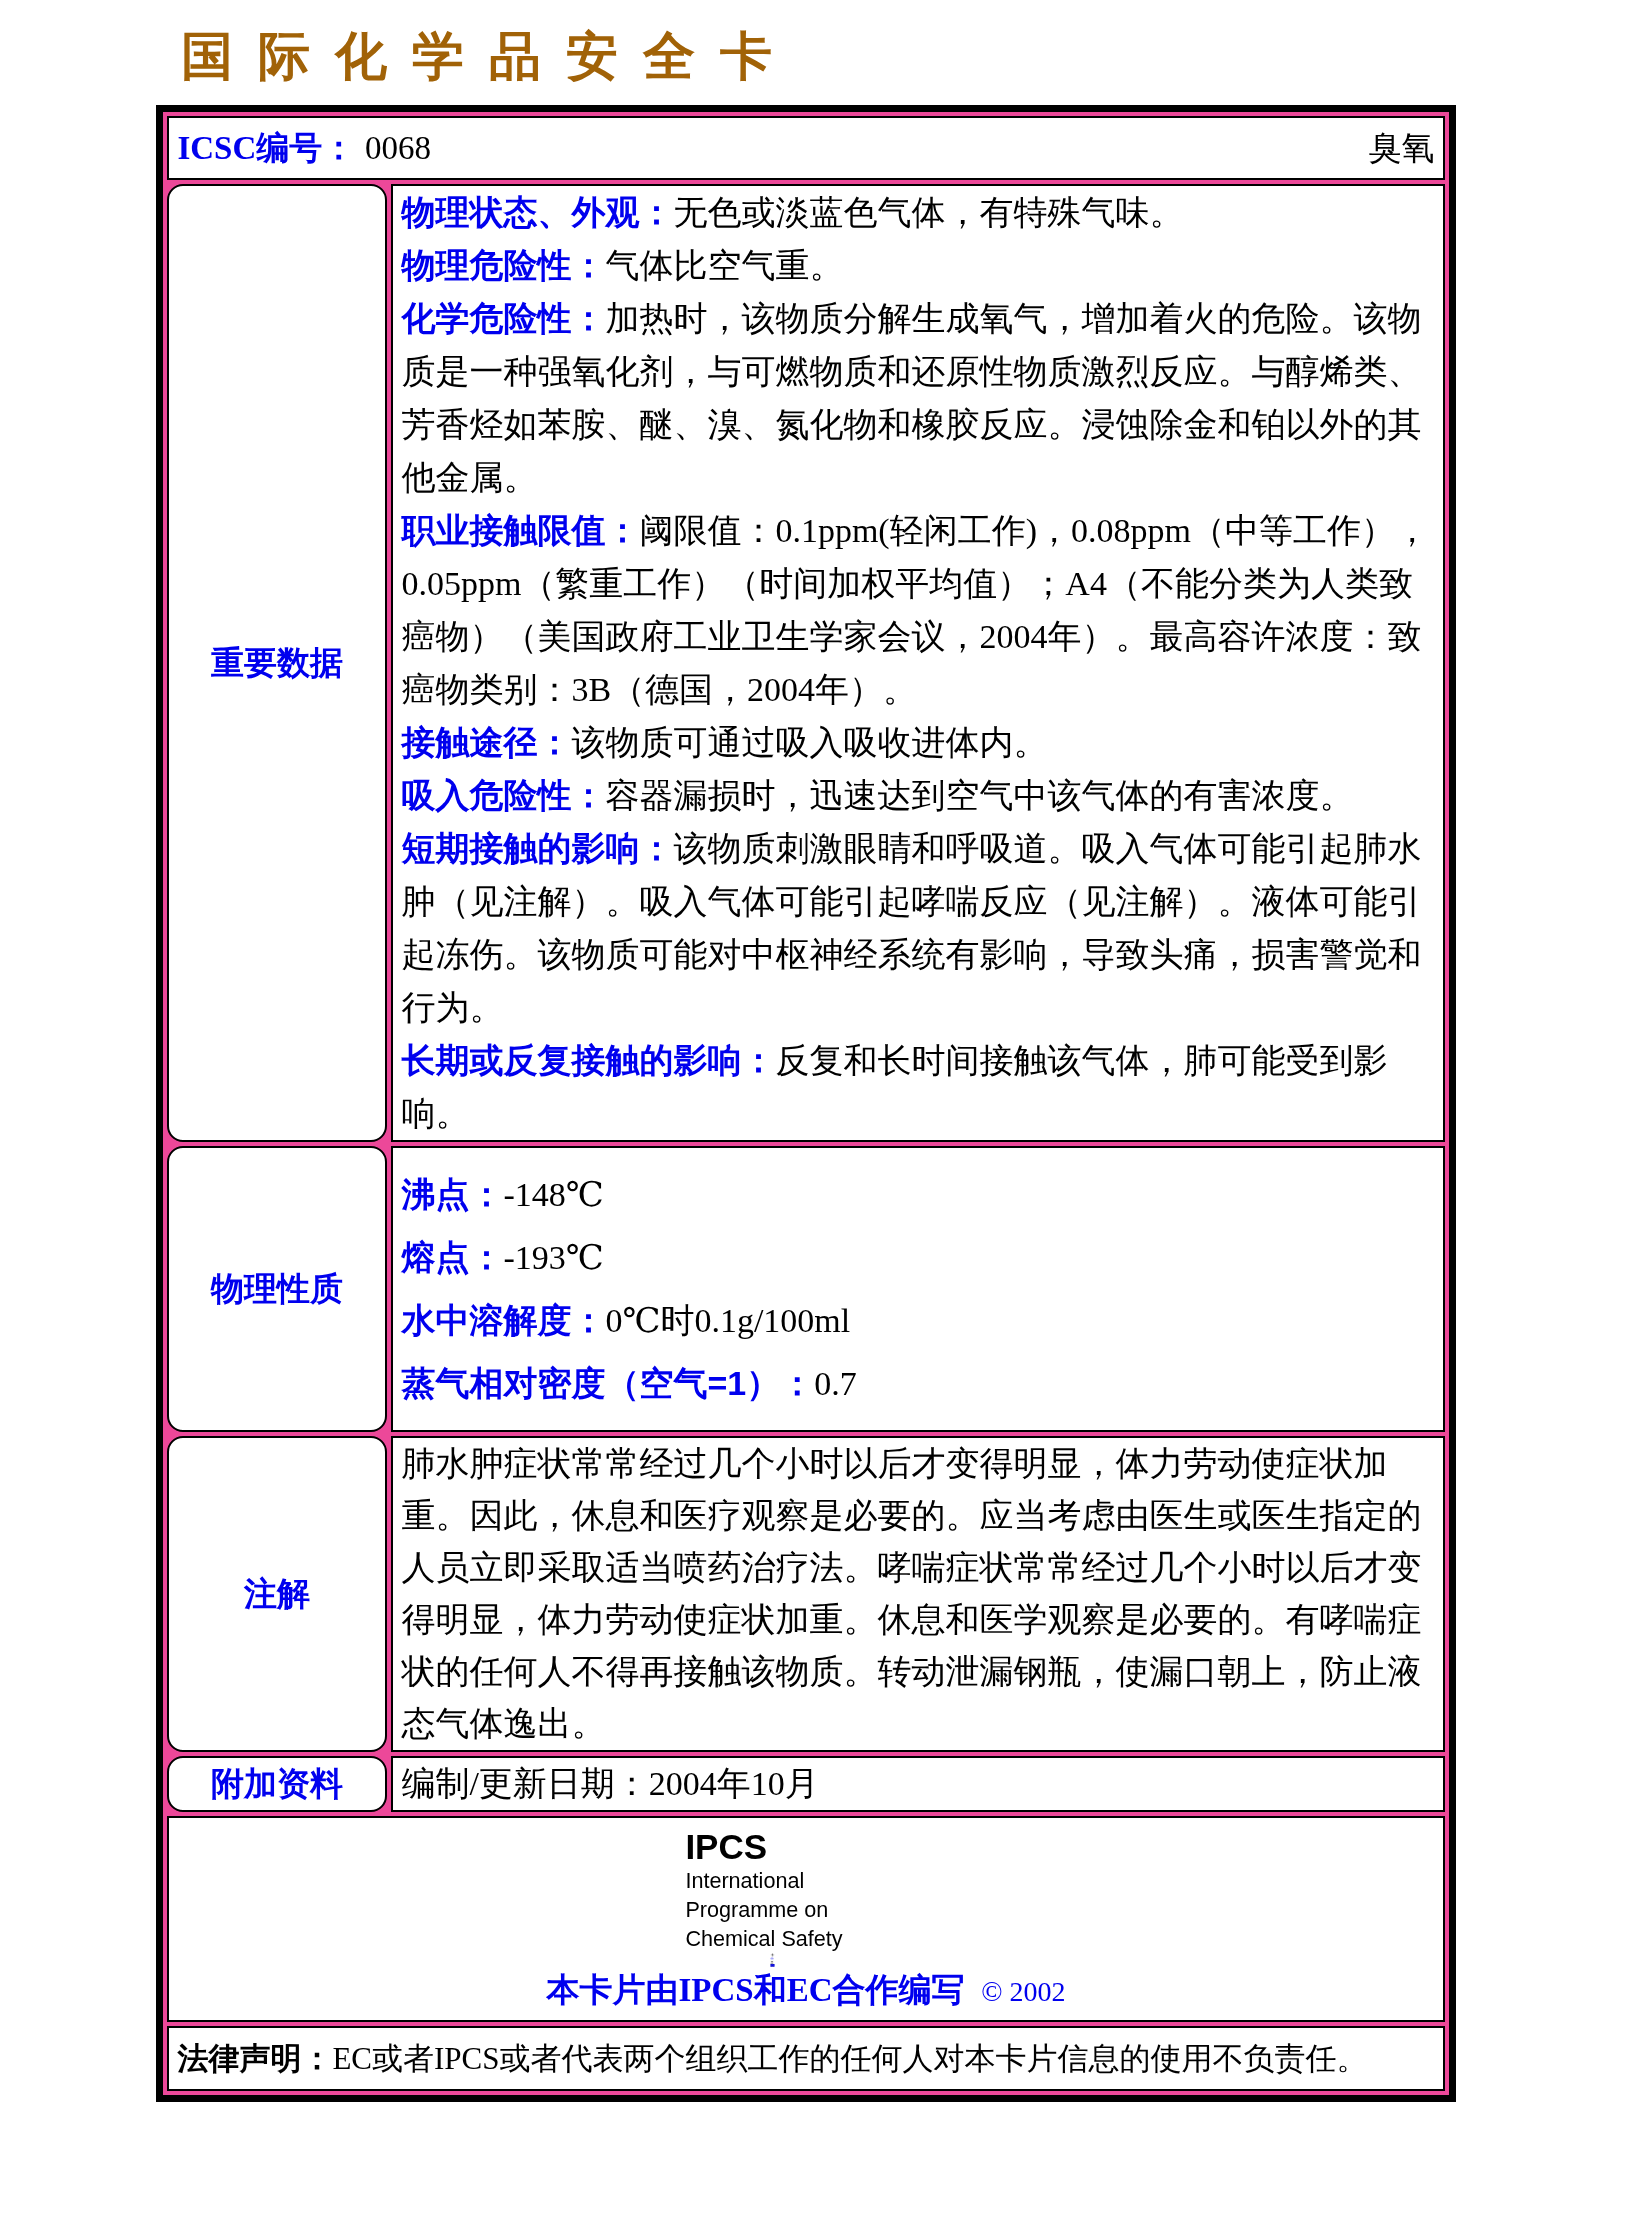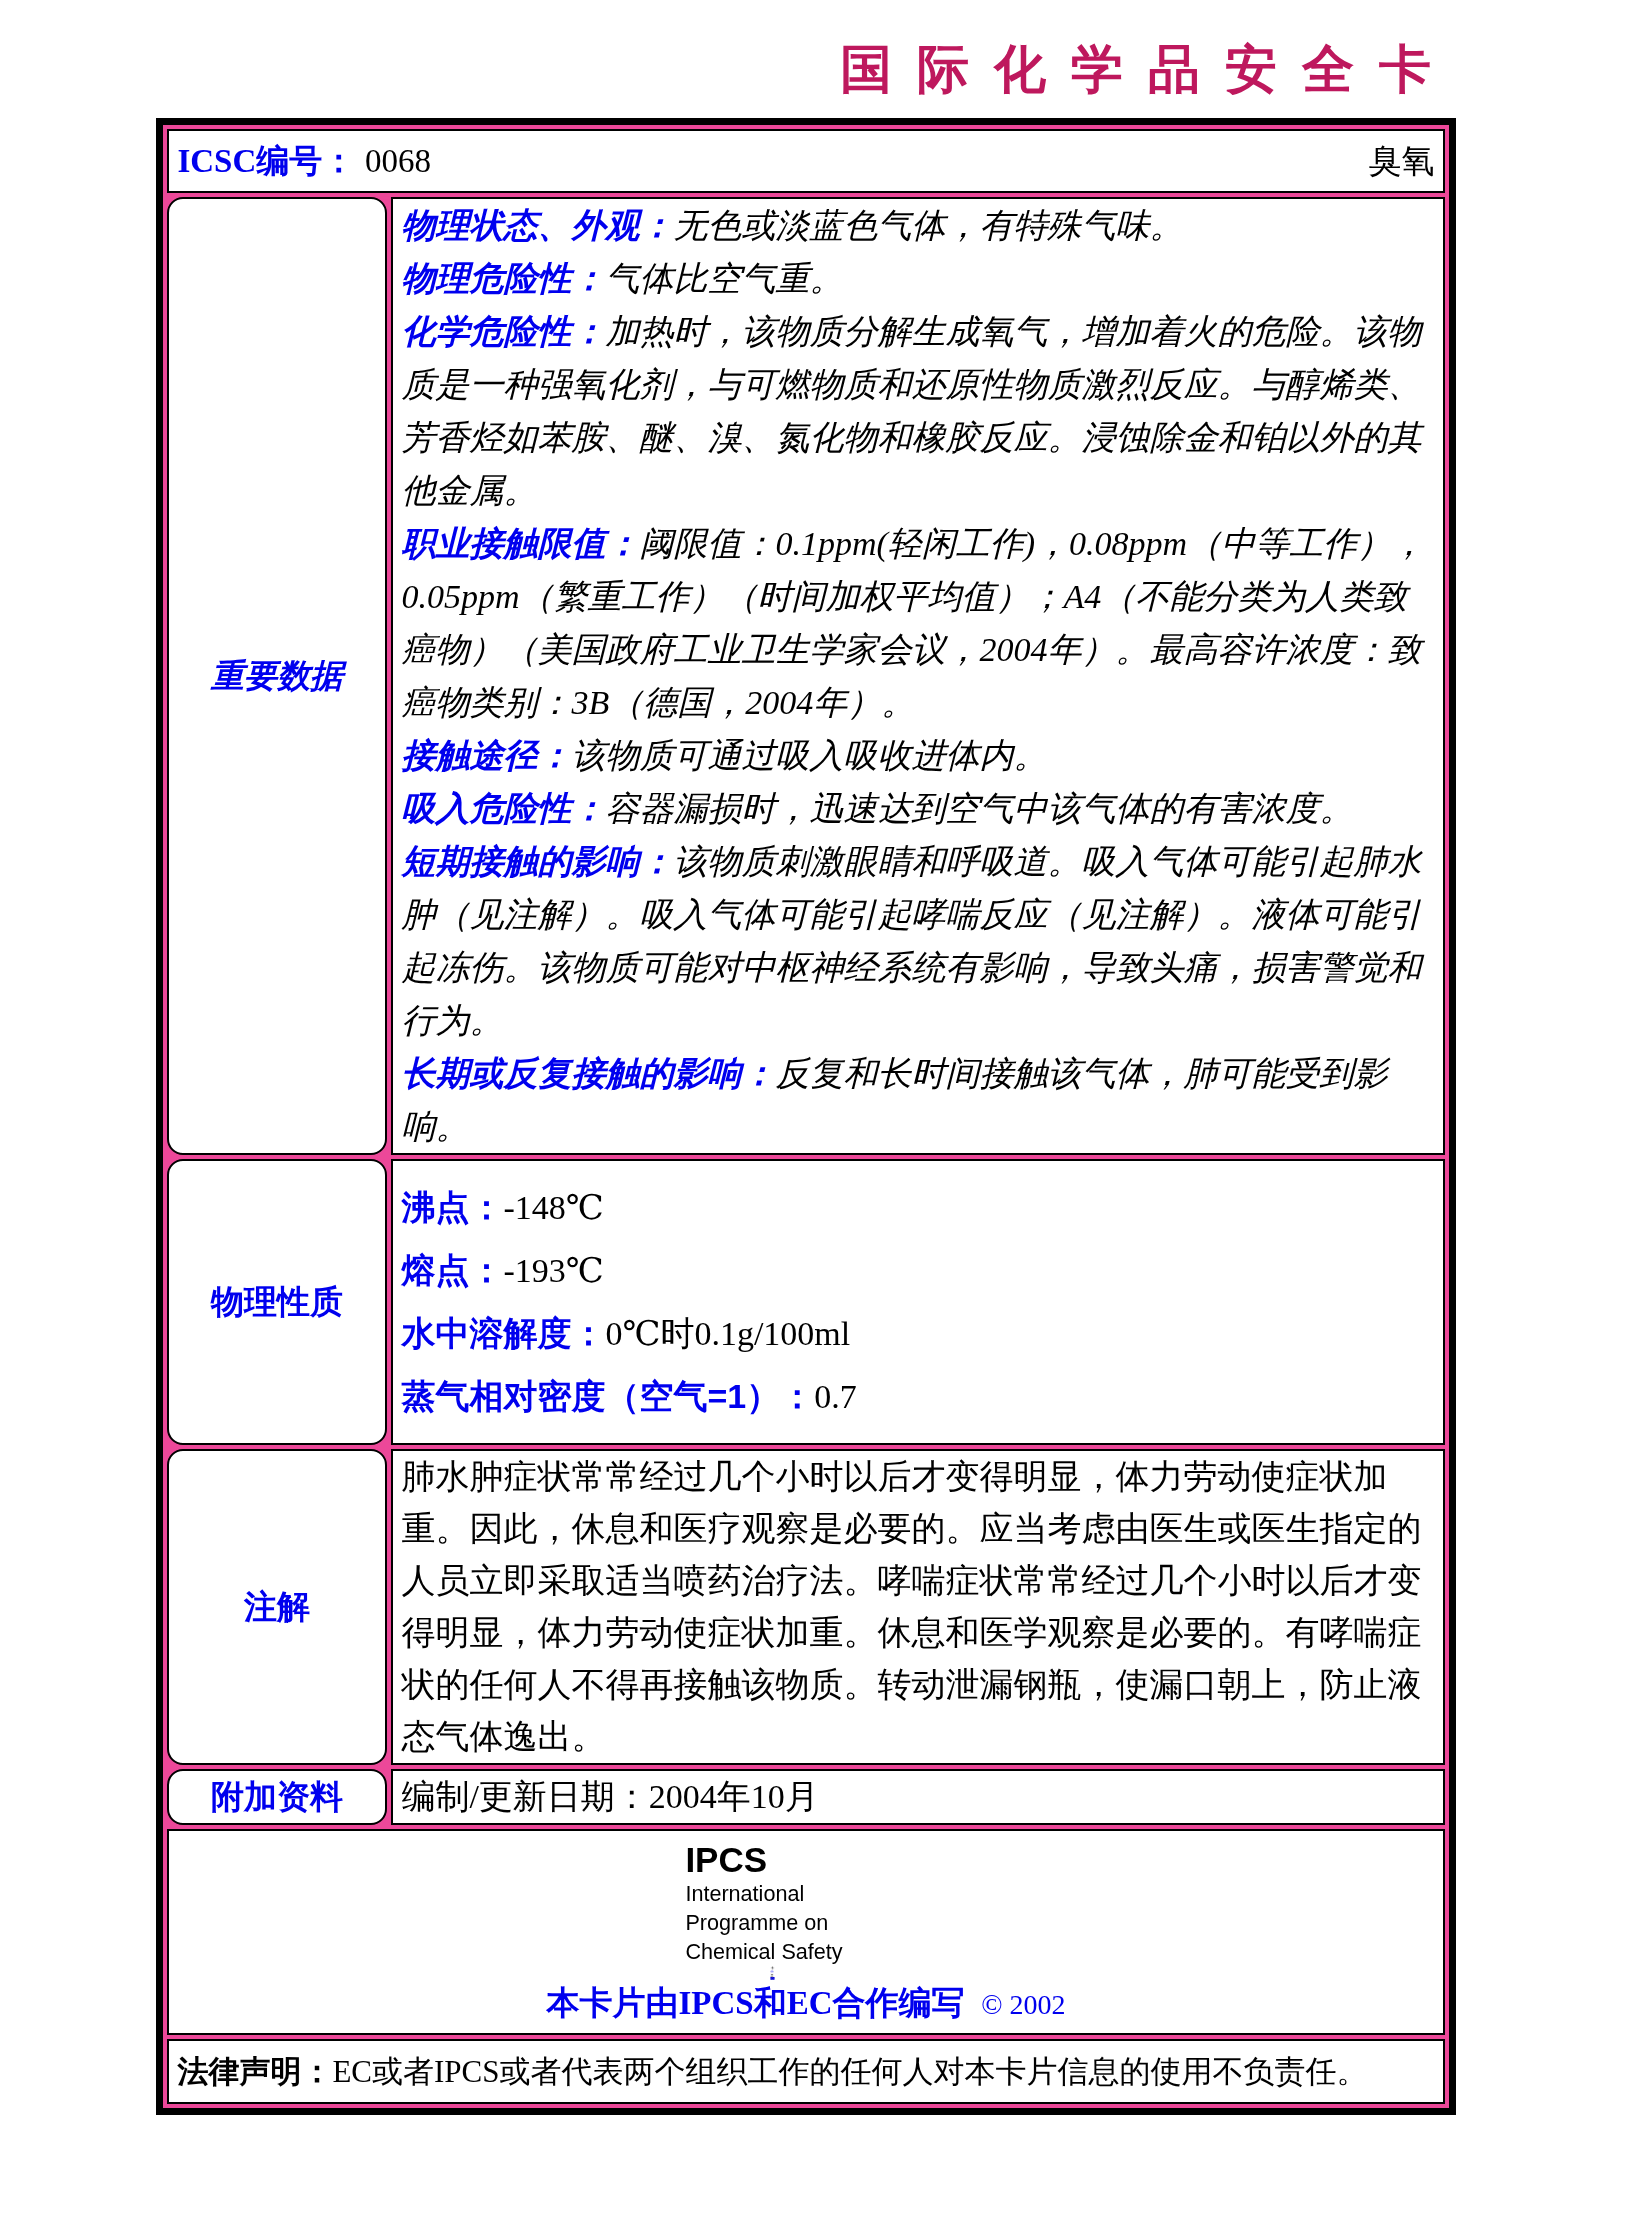--- a/index.html
+++ b/index.html
@@ -2,33 +2,33 @@
 <html style="font-size:11px"><head>
 <meta charset="utf-8">
 <style>
   html,body{margin:0;padding:0;}
   body{
     width:1648px;height:2227px;background:#ffffff;color:#000;
     font-family:"Liberation Serif","DejaVu Serif",serif;
     position:relative;overflow:hidden;
   }
   .title{
-    margin:37px 0 0 156px;width:1300px;text-align:right;
-    color:#be185d;font-weight:bold;font-size:52px;letter-spacing:25px;
+    margin:24px 0 0 156px;width:1300px;text-align:left;
+    color:#a16207;font-weight:bold;font-size:52px;letter-spacing:25px;
     text-indent:25px;line-height:66px;white-space:nowrap;
   }
   table.card{
     margin:15.3px 0 0 156px;width:1300px;
     border:7px solid #000;border-collapse:separate;border-spacing:4.2px;
     table-layout:fixed;background:#ec4899;
   }
   td.cell{border:2.8px solid #000;background:#fff;padding:0 8.4px;vertical-align:middle;}
   
   .h-header td{height:60px;}
-  .h-important td{height:844px;font-style:italic;}
+  .h-important td{height:844px;}
   .h-physical td{height:282px;}
   .h-env td{height:43px;}
   .h-notes td{height:222px;}
   .h-additional td{height:45px;}
   .h-footer td{height:180px;}
   .h-legal td{height:61px;}
 
   .blue{color:#0000EE;}
   .bold{font-weight:bold;}
 

